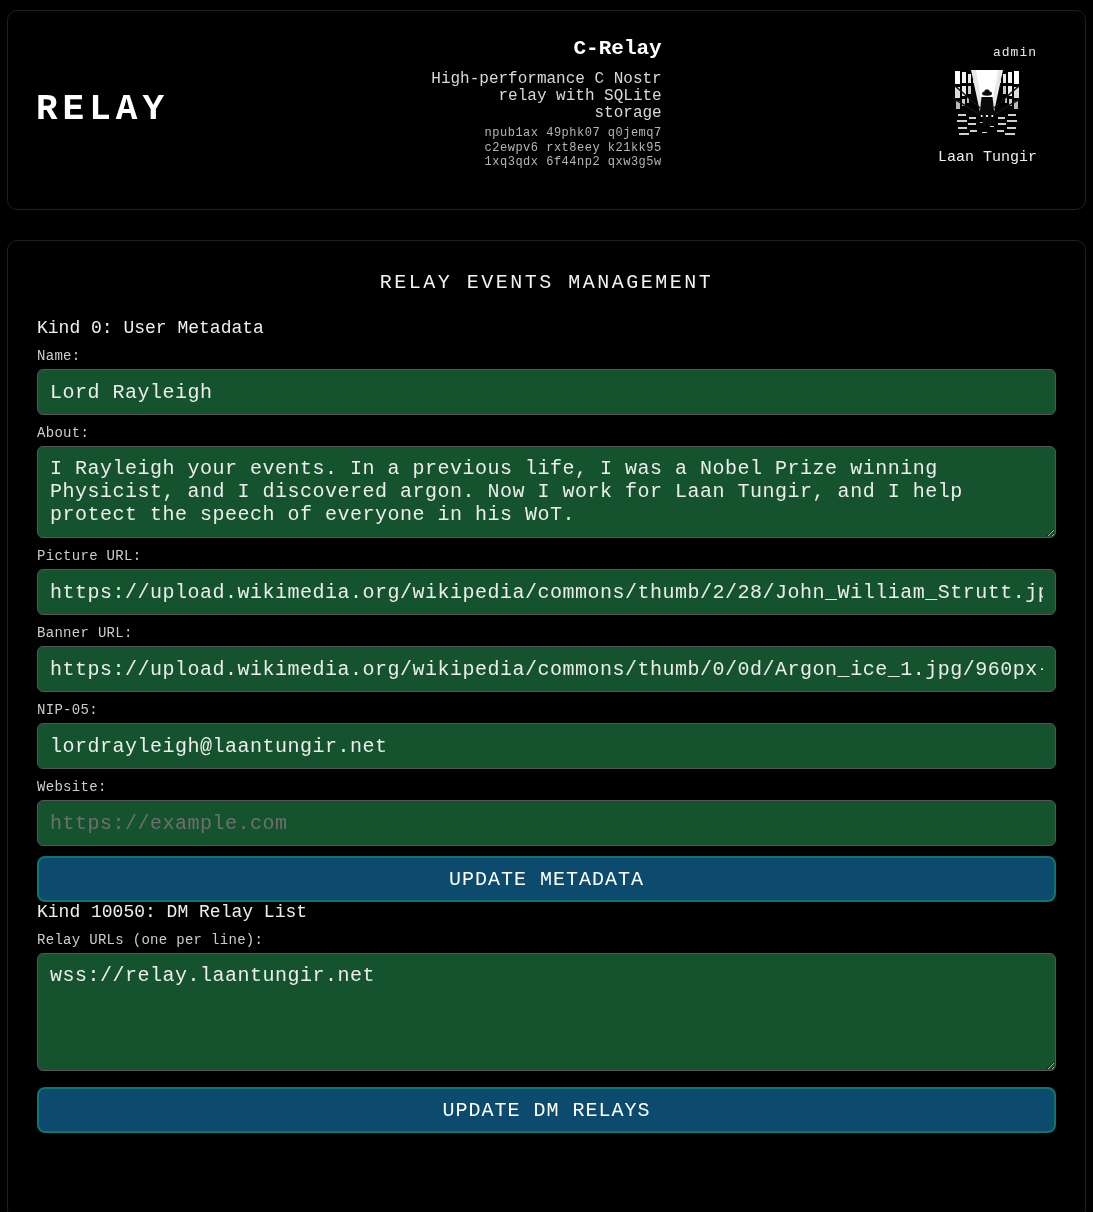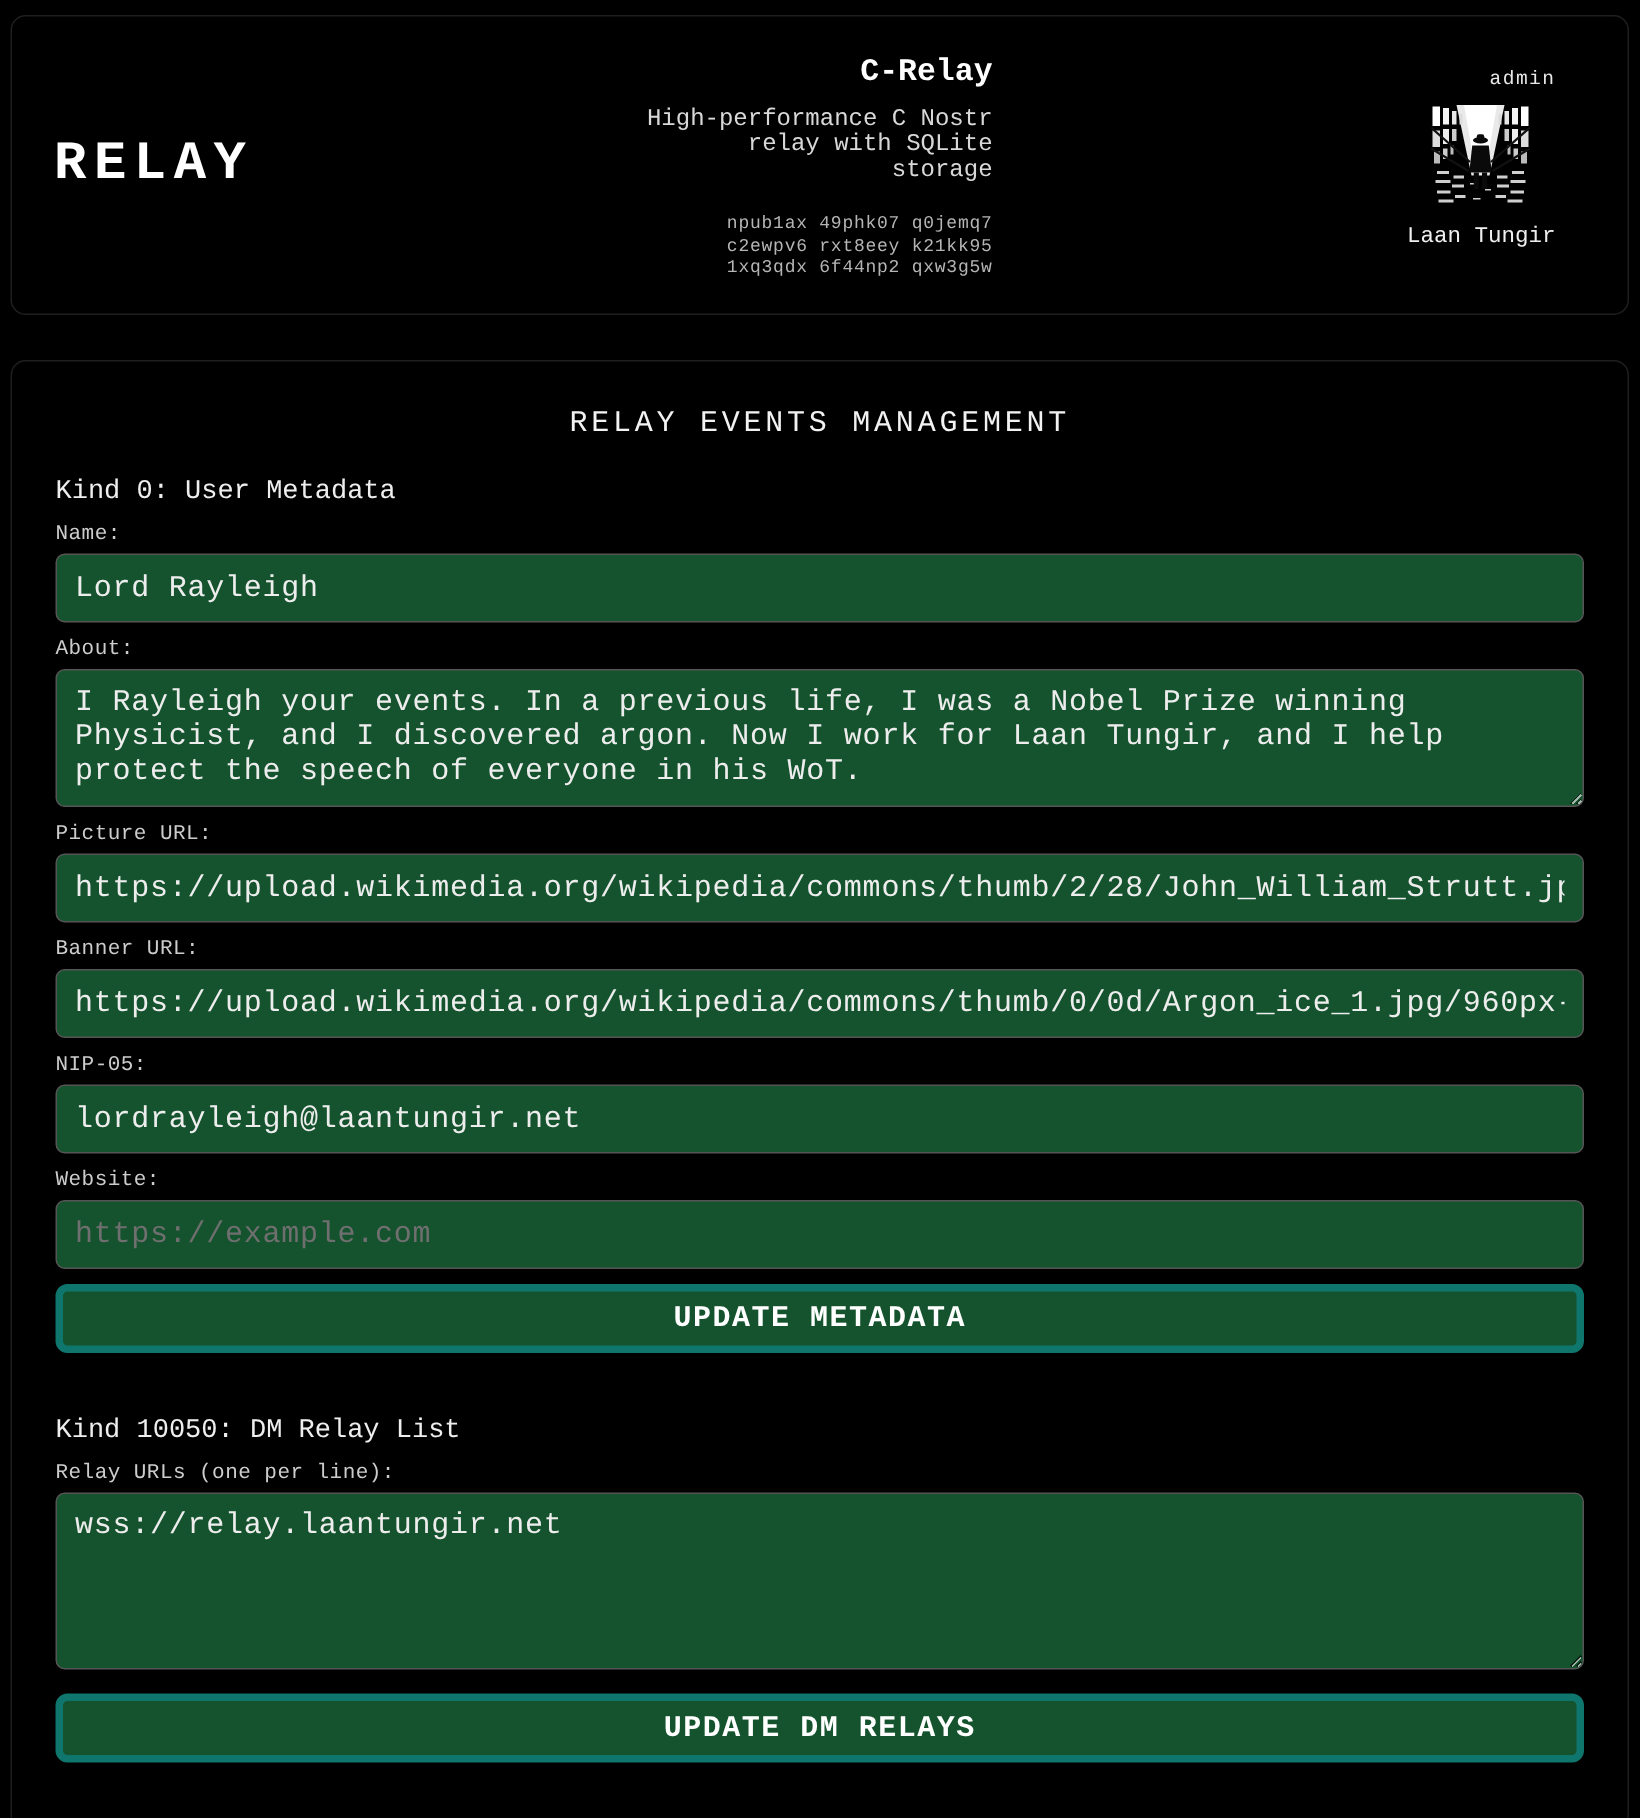--- a/index.html
+++ b/index.html
@@ -36,21 +36,21 @@
   .header-center {
     position: absolute;
     left: 50%; top: 0;
     transform: translateX(-50%);
     padding-top: 26px;
     text-align: right;
     white-space: nowrap;
   }
   .app-title { font-size: 21px; font-weight: bold; color: #fff; margin-bottom: 11px; }
   .subtitle-line { font-size: 16px; color: #d8d8d8; line-height: 17px; }
-  .npub-block { margin-top: 20px; }
+  .npub-block { margin-top: 4px; }
   .npub-line { font-size: 12px; color: #b5b5b5; line-height: 14.5px; letter-spacing: 0.5px; }
   .header-right {
     position: absolute;
     right: 48px; top: 0;
     padding-top: 34px;
     text-align: right;
   }
   .admin-role { font-size: 13px; color: #e8e8e8; margin-bottom: 10px; letter-spacing: 1px; }
   .avatar-frame { width: 66px; height: 70px; margin: 0 auto; display: block; }
   .admin-name { font-size: 15px; color: #eee; margin-top: 9px; white-space: nowrap; }
@@ -68,21 +68,21 @@
     color: #f2f2f2;
     margin-bottom: 24px;
     font-weight: normal;
   }
   .kind-heading {
     font-size: 18px;
     font-weight: normal;
     color: #eee;
     margin-bottom: 10px;
   }
-  .kind-heading.second { margin-top: 42px; }
+  .kind-heading.second { }
   .field-label {
     display: block;
     font-size: 14px;
     color: #ccc;
     margin: 10px 0 5px 0;
     letter-spacing: 0.3px;
   }
   .text-input, .text-area {
     display: block;
     width: 100%;
@@ -102,27 +102,27 @@
     line-height: 23px;
     resize: both;
   }
   .text-area.about-area { height: 92px; }
   .text-area.relays-area { height: 118px; }
   .action-button {
     display: block;
     width: 100%;
     height: 46px;
     margin-top: 10px;
-    background: #14532d;
-    border: 5px solid #0f766e;
+    background: #0c4a6e;
+    border: 2px solid #0f766e;
     border-radius: 8px;
     color: #fff;
     font-family: "Liberation Mono", "DejaVu Sans Mono", monospace;
     font-size: 20px;
-    font-weight: bold;
+    font-weight: normal;
     letter-spacing: 1px;
     cursor: pointer;
   }
   .action-button.dm { margin-top: 16px; }
 </style>
 </head>
 <body>
 
 <header class="panel site-header">
   <div class="logo">RELAY</div>

